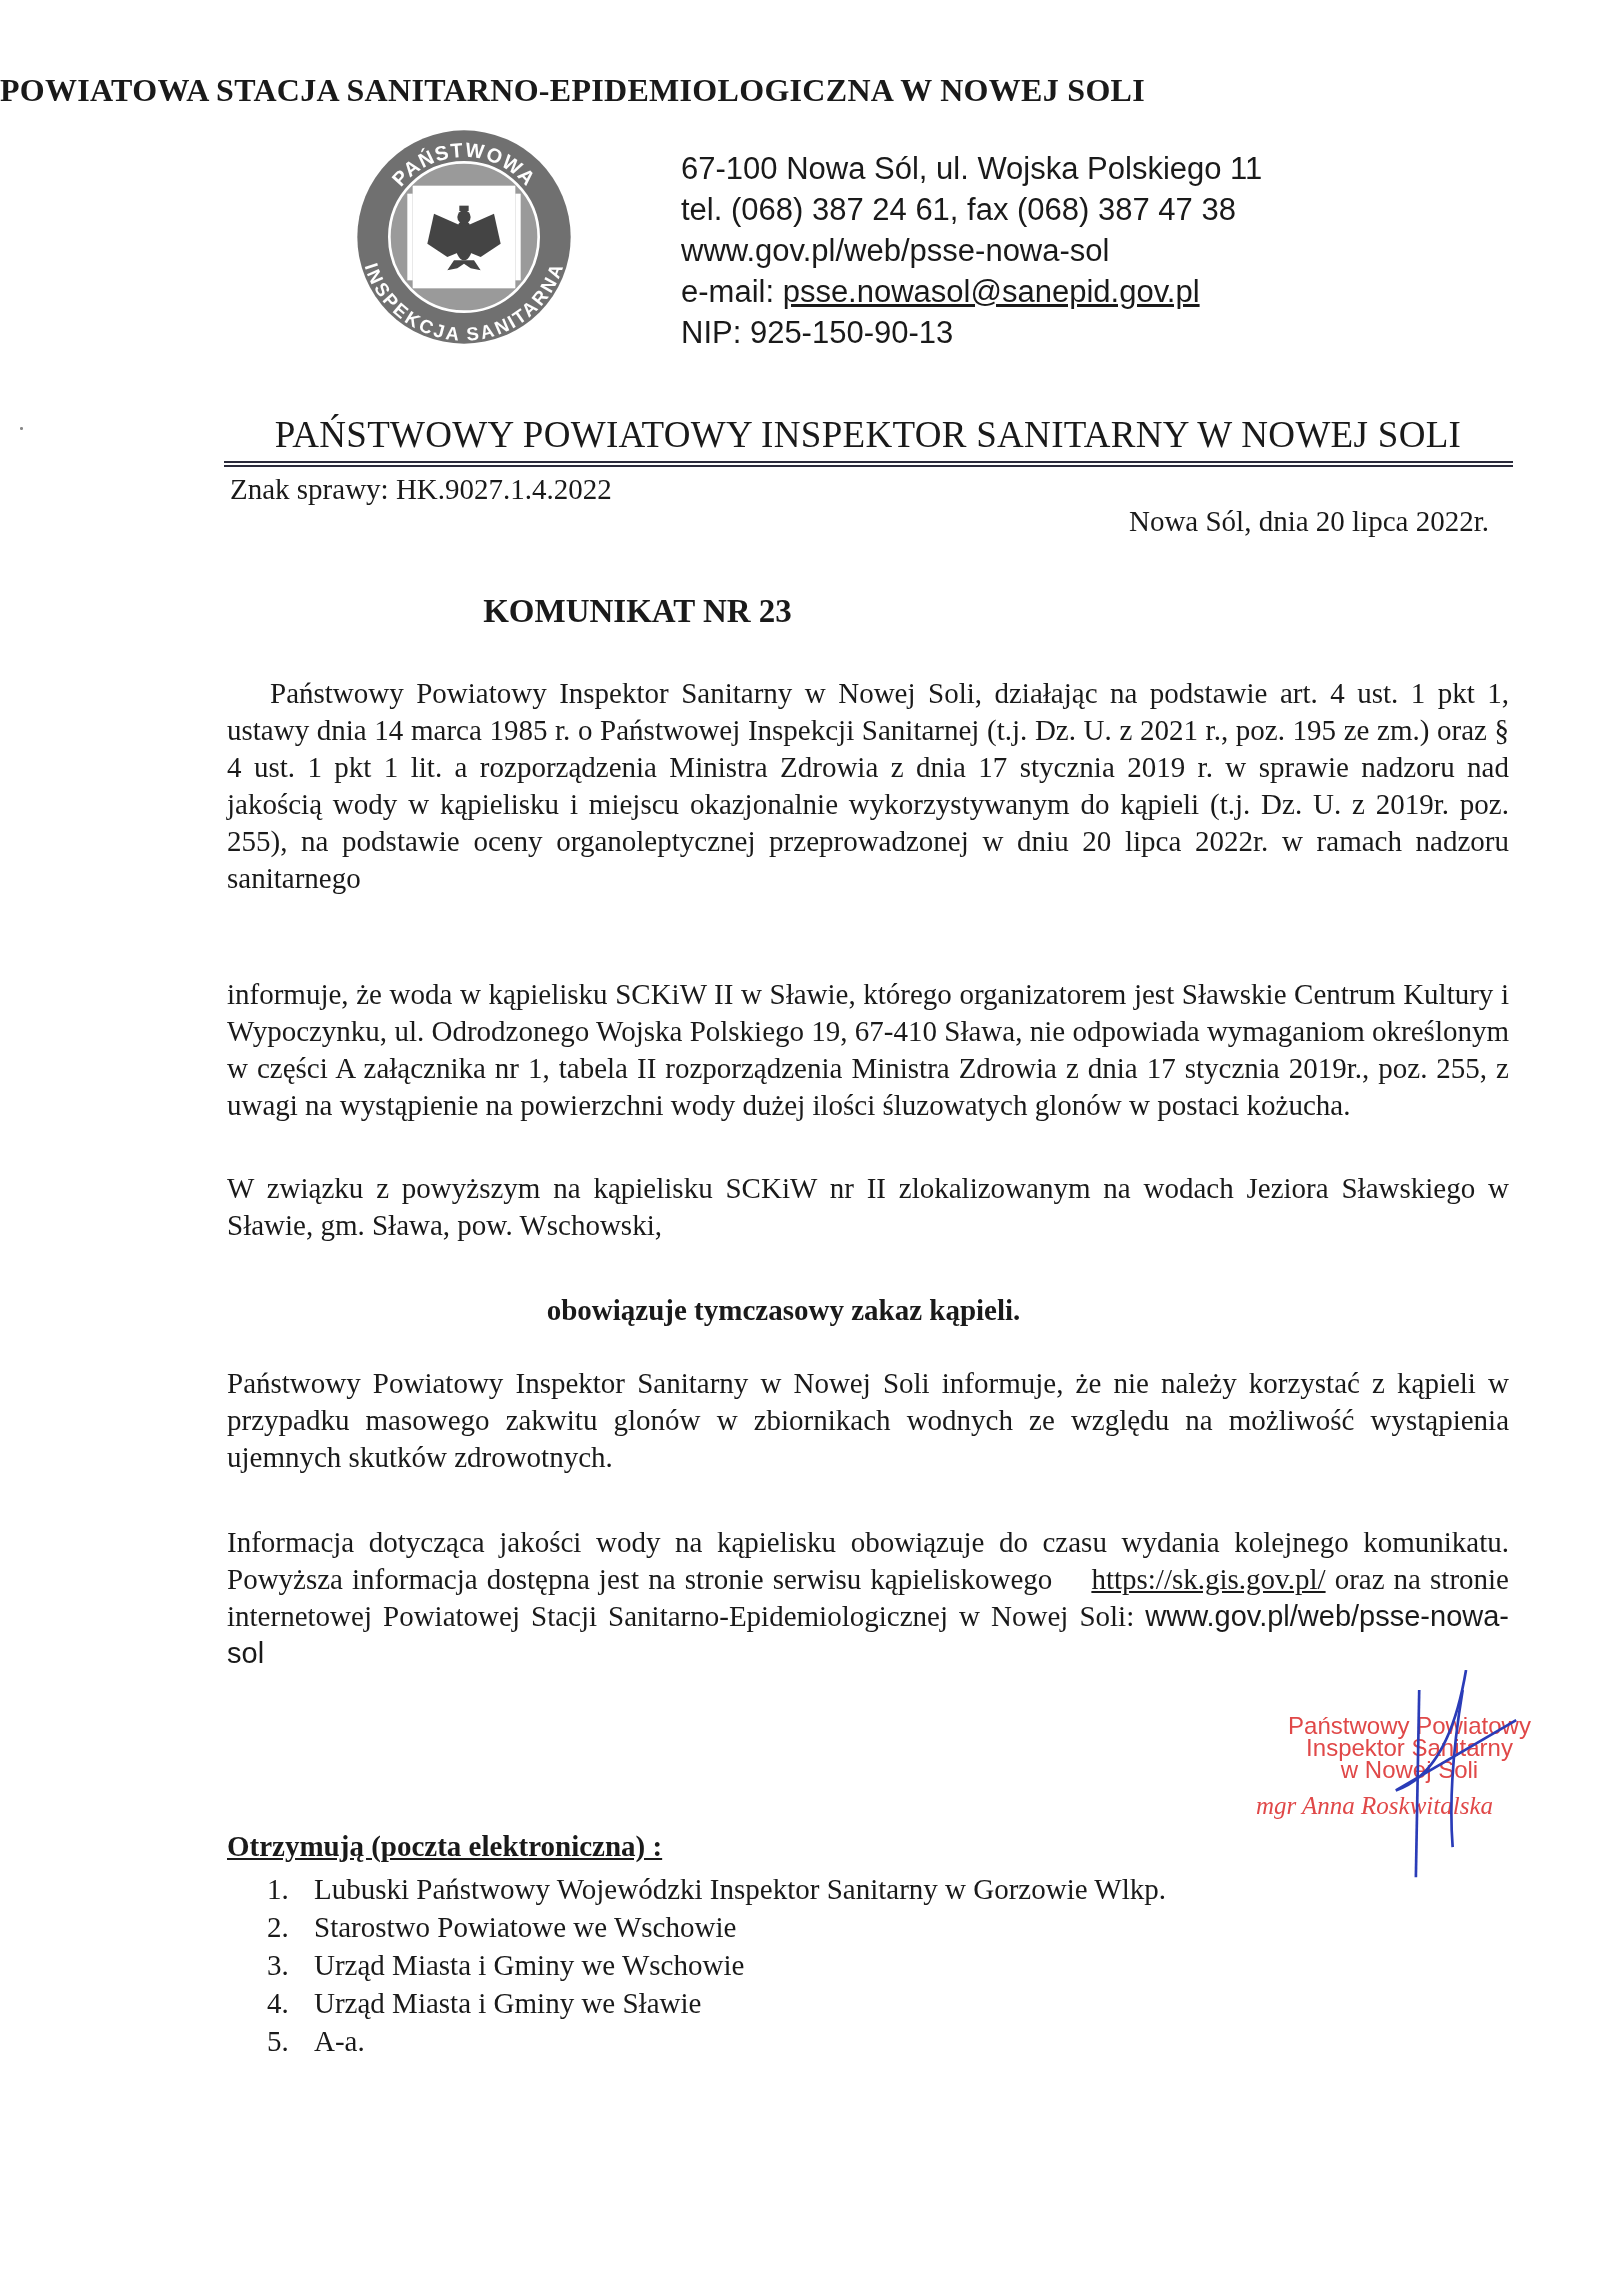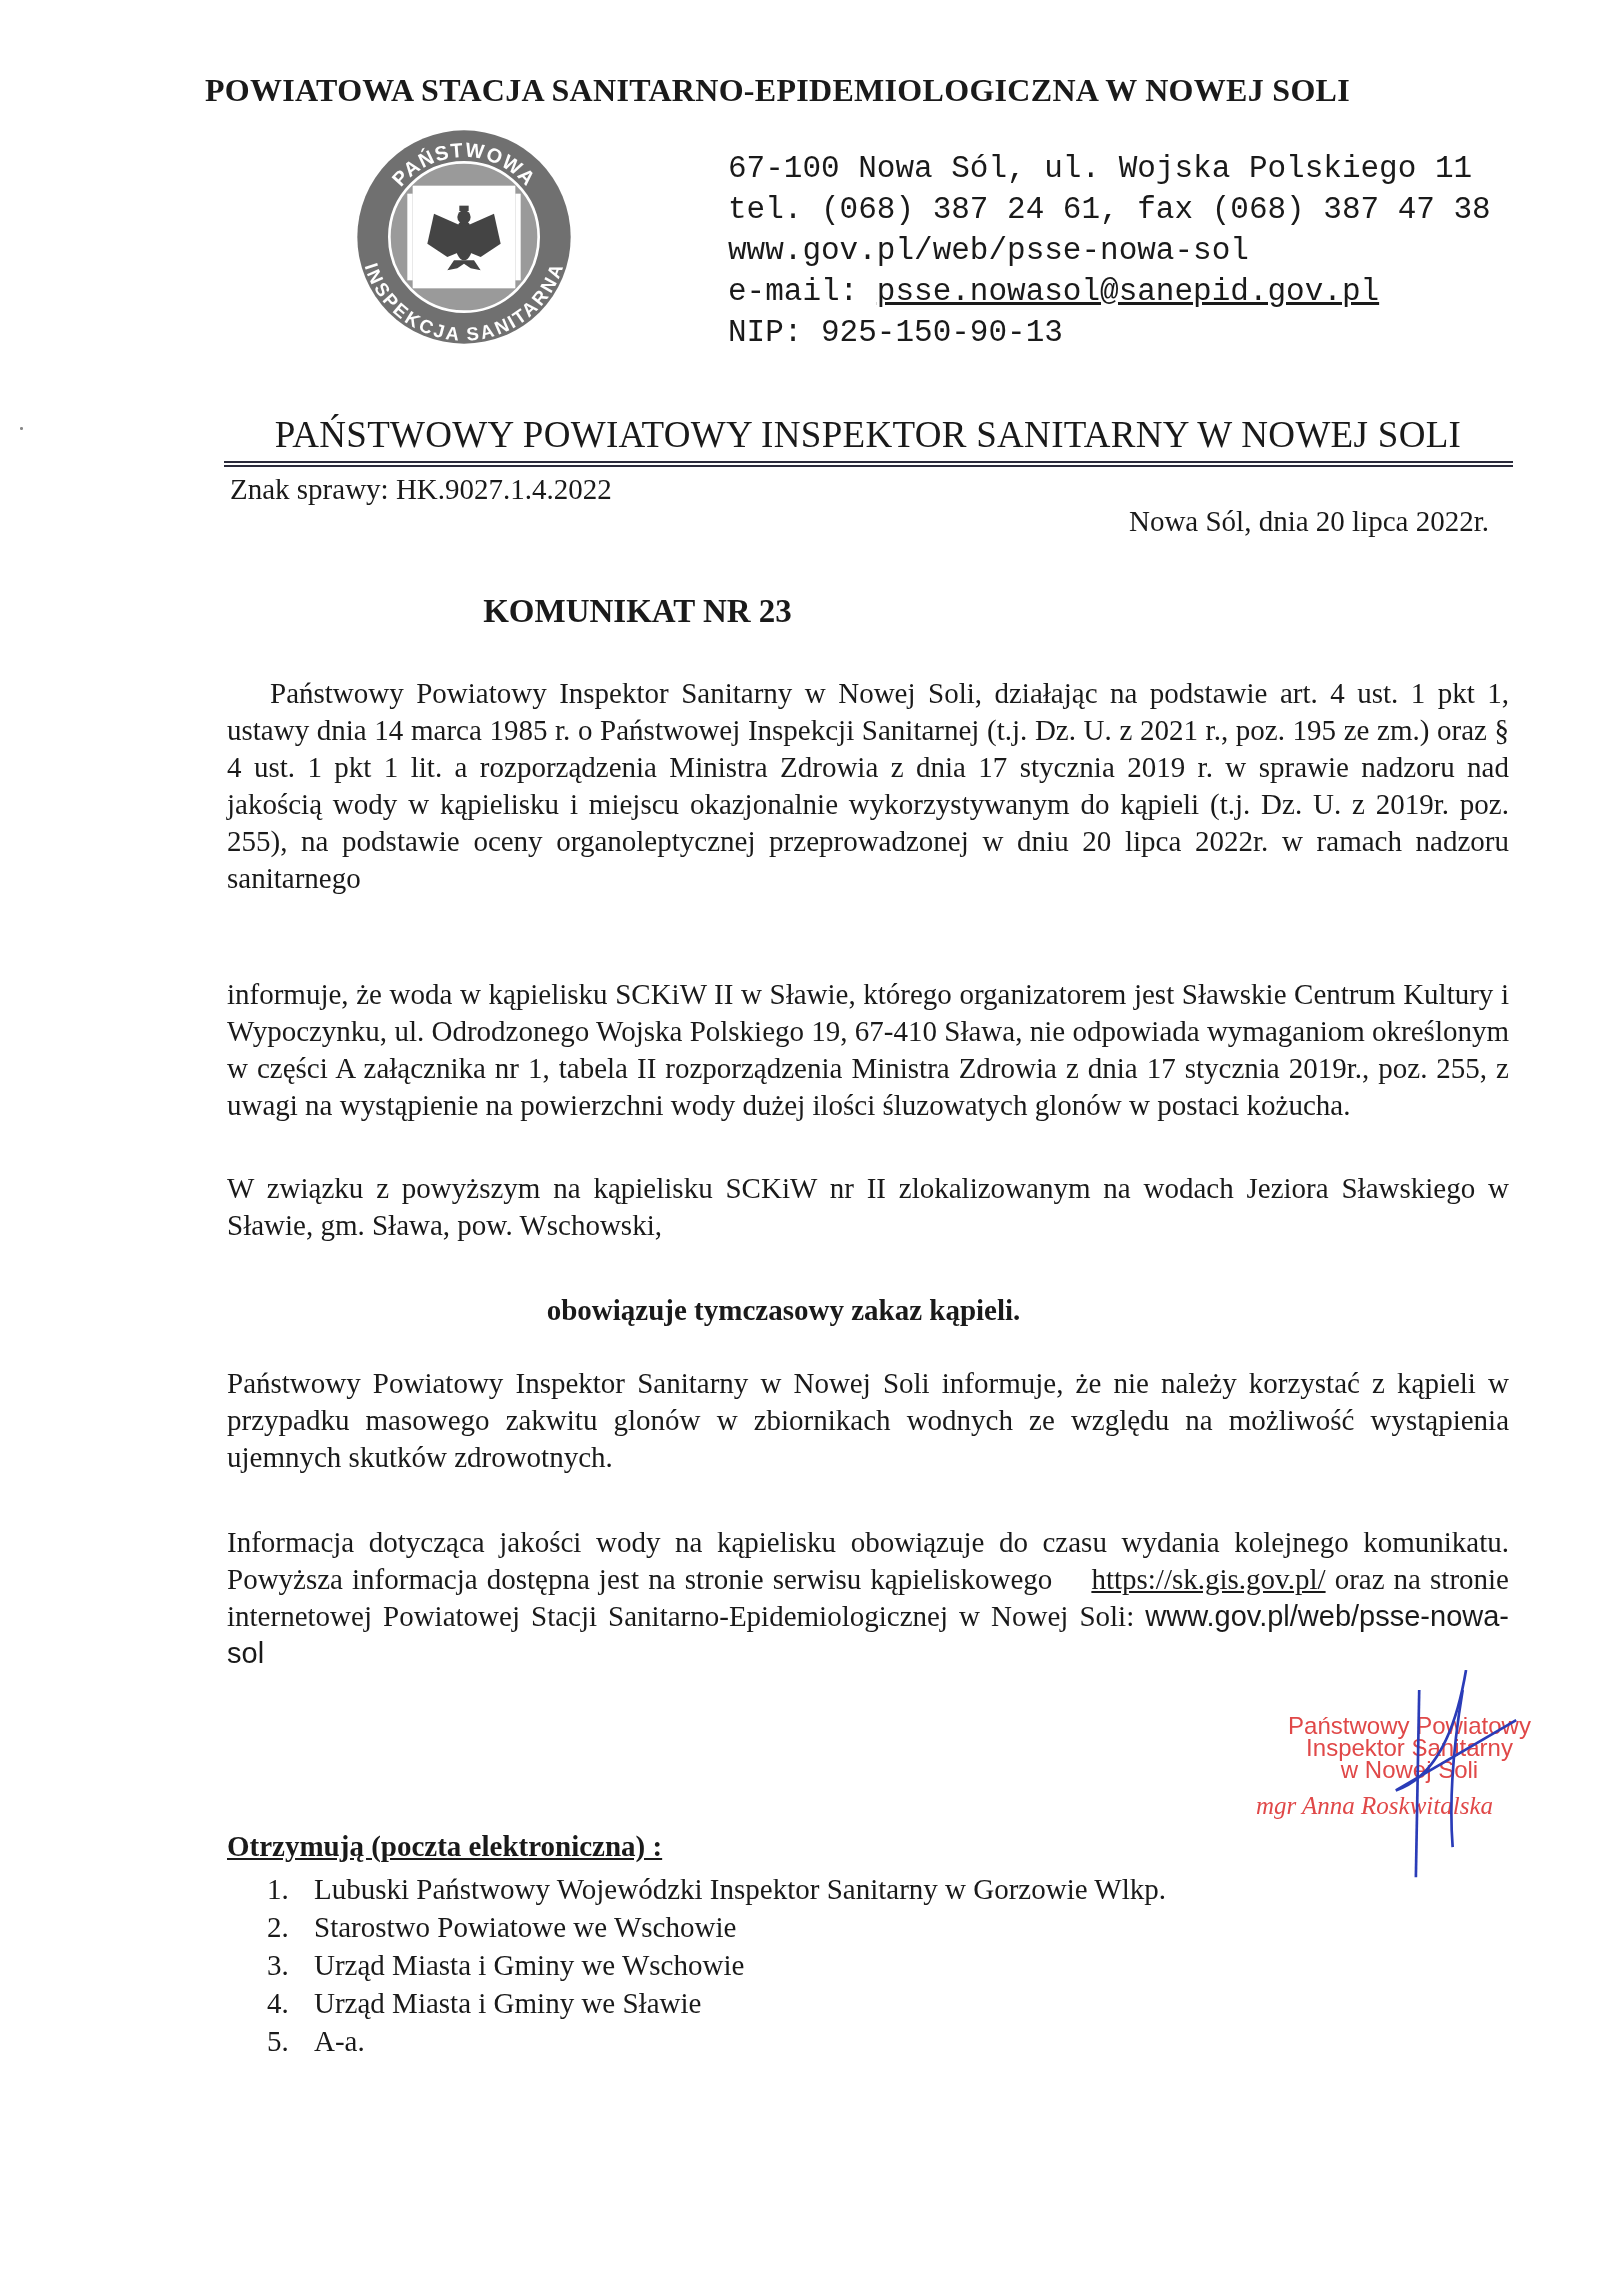--- a/index.html
+++ b/index.html
@@ -1,20 +1,20 @@
 <!DOCTYPE html>
 <html style="font-size:10.7px"><head>
 <meta charset="utf-8">
 <style>
   html, body { margin: 0; padding: 0; background: #ffffff; }
   body { width: 1609px; height: 2295px; position: relative; overflow: hidden; color: #1a1a1a; font-family: "Liberation Serif", serif; }
   .abs { position: absolute; }
-  .org-title { left: 0; width: 1555px; top: 72px; text-align: center; font-weight: bold; font-size: 32px; letter-spacing: 0.3px; }
+  .org-title { left: 0; width: 1555px; top: 72px; font-weight: bold; font-size: 32px; letter-spacing: 0.3px; }
   .logo { left: 354px; top: 127px; width: 220px; height: 220px; }
-  .contact { left: 681px; top: 148px; font-family: Liberation Mono, monospace; font-size: 31px; line-height: 41px; margin-left: 47px; }
+  .contact { left: 681px; top: 148px; font-family: Liberation Sans, sans-serif; font-size: 31px; line-height: 41px; }
   .contact .email-link { text-decoration: underline; }
   .inspector-title { left: 227px; width: 1282px; top: 413px; text-align: center; font-size: 37px; letter-spacing: 0.3px; }
   .double-rule { left: 224px; width: 1289px; top: 461px; height: 0; border-top: 2px solid #2a2a3a; border-bottom: 2px solid #2a2a3a; padding-top: 2px; }
   .case-ref { left: 230px; top: 473px; font-size: 29px; }
   .place-date { right: 120px; top: 505px; font-size: 29px; }
   .heading { left: 0; width: 1275px; top: 593px; text-align: center; font-weight: bold; font-size: 33px; }
   .para { left: 227px; width: 1282px; font-size: 29px; line-height: 37px; text-align: justify; }
   .p1 { top: 675px; text-indent: 43px; }
   .p2 { top: 940px; margin-top: 36px; }
   .p3 { top: 1170px; }

